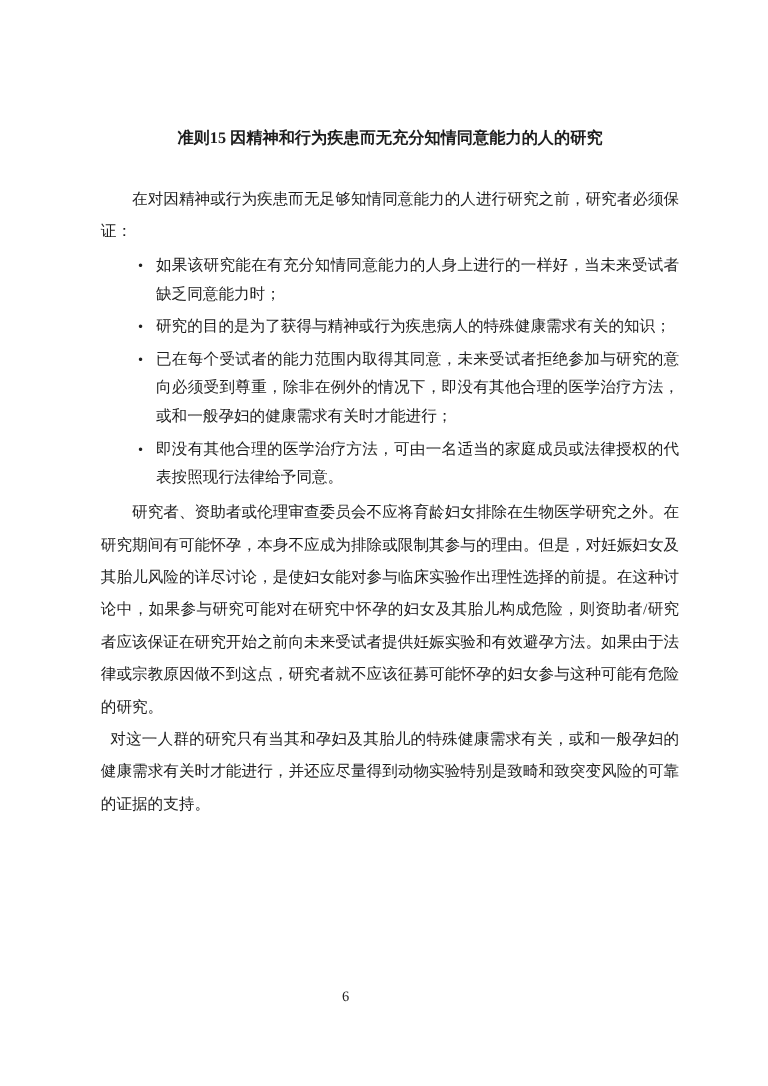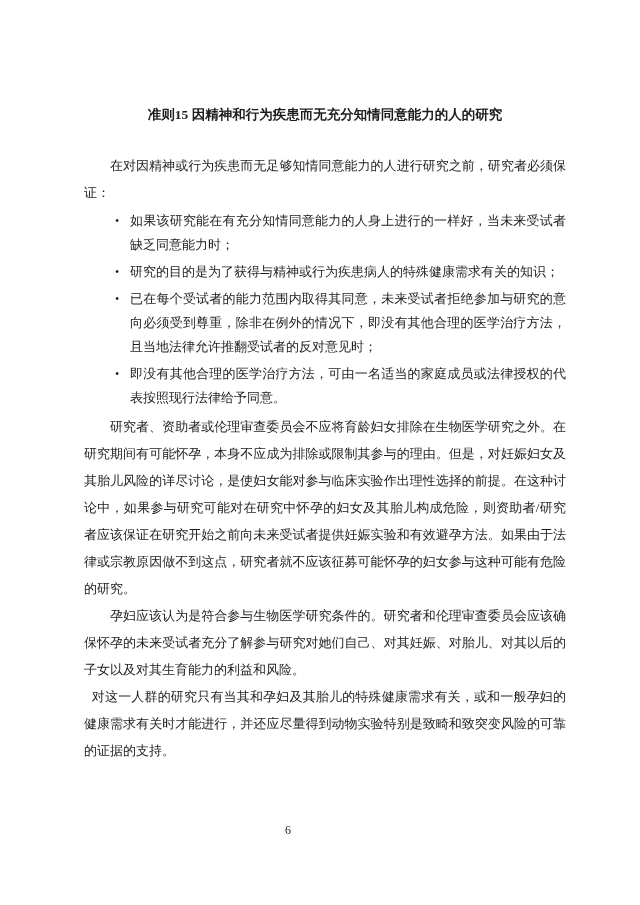--- a/index.html
+++ b/index.html
@@ -84,32 +84,31 @@
       <li>
         <span class="bullet">•</span>
         <span class="btext">如果该研究能在有充分知情同意能力的人身上进行的一样好，当未来受试者缺乏同意能力时；</span>
       </li>
       <li>
         <span class="bullet">•</span>
         <span class="btext">研究的目的是为了获得与精神或行为疾患病人的特殊健康需求有关的知识；</span>
       </li>
       <li>
         <span class="bullet">•</span>
-        <span class="btext">已在每个受试者的能力范围内取得其同意，未来受试者拒绝参加与研究的意向必须受到尊重，除非在例外的情况下，即没有其他合理的医学治疗方法，且当地法律允许推翻受试者的反对意见时；</span>
+        <span class="btext">已在每个受试者的能力范围内取得其同意，未来受试者拒绝参加与研究的意向必须受到尊重，除非在例外的情况下，即没有其他合理的医学治疗方法，或和一般孕妇的健康需求有关时才能进行；</span>
       </li>
       <li>
         <span class="bullet">•</span>
         <span class="btext">即没有其他合理的医学治疗方法，可由一名适当的家庭成员或法律授权的代表按照现行法律给予同意。</span>
       </li>
     </ul>
 
 
     <p class="body-text indent-2 para-16">研究者、资助者或伦理审查委员会不应将育龄妇女排除在生物医学研究之外。在研究期间有可能怀孕，本身不应成为排除或限制其参与的理由。但是，对妊娠妇女及其胎儿风险的详尽讨论，是使妇女能对参与临床实验作出理性选择的前提。在这种讨论中，如果参与研究可能对在研究中怀孕的妇女及其胎儿构成危险，则资助者/研究者应该保证在研究开始之前向未来受试者提供妊娠实验和有效避孕方法。如果由于法律或宗教原因做不到这点，研究者就不应该征募可能怀孕的妇女参与这种可能有危险的研究。</p>
 
 
-    <p class="body-text indent-2 para-17a">孕妇应该认为是符合参与生物医学研究条件的。研究者和伦理审查委员会应该确保怀孕的未来受试者充分了解参与研究对她们自己、对其妊娠、对胎儿、对其以后的子女以及对其生育能力的利益和风险。</p>
 
     <p class="body-text indent-half para-17b">对这一人群的研究只有当其和孕妇及其胎儿的特殊健康需求有关，或和一般孕妇的健康需求有关时才能进行，并还应尽量得到动物实验特别是致畸和致突变风险的可靠的证据的支持。</p>
 
   </div>
 
   <div class="page-number">6</div>
 </div>
 
 </body></html>

